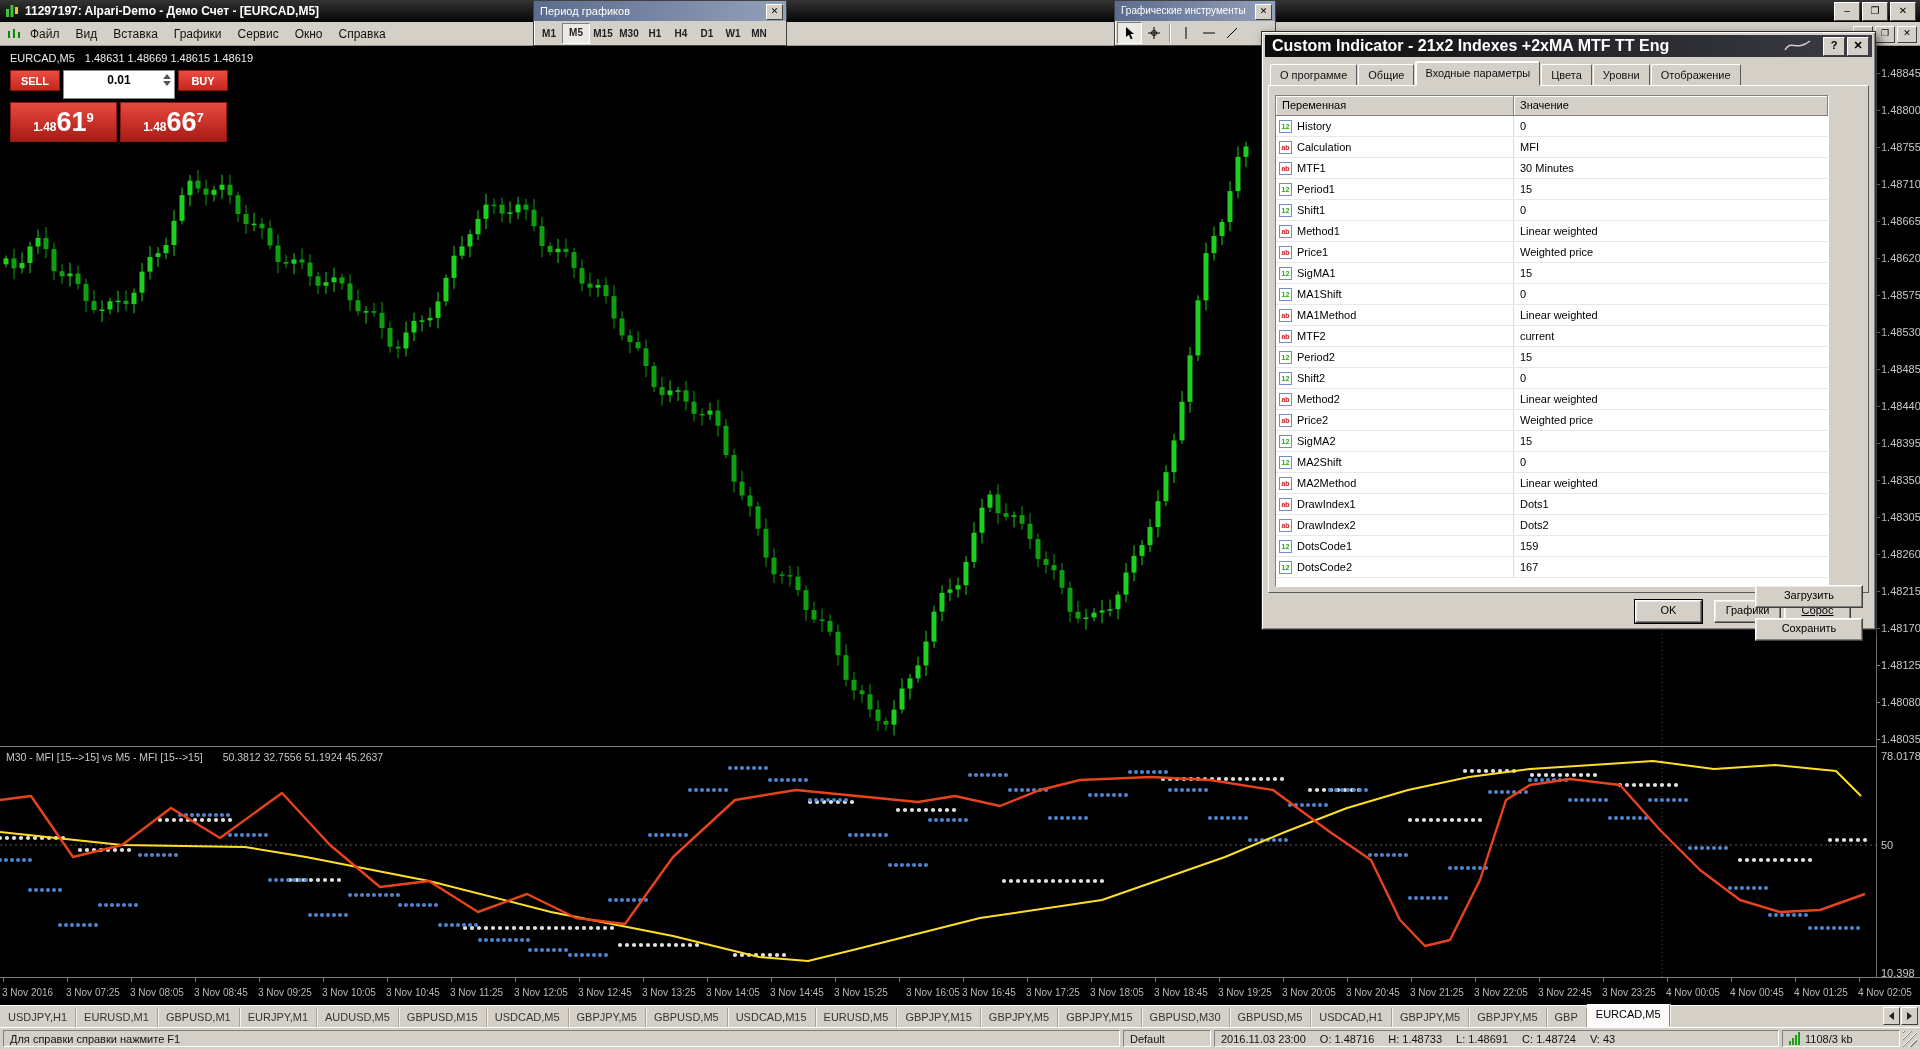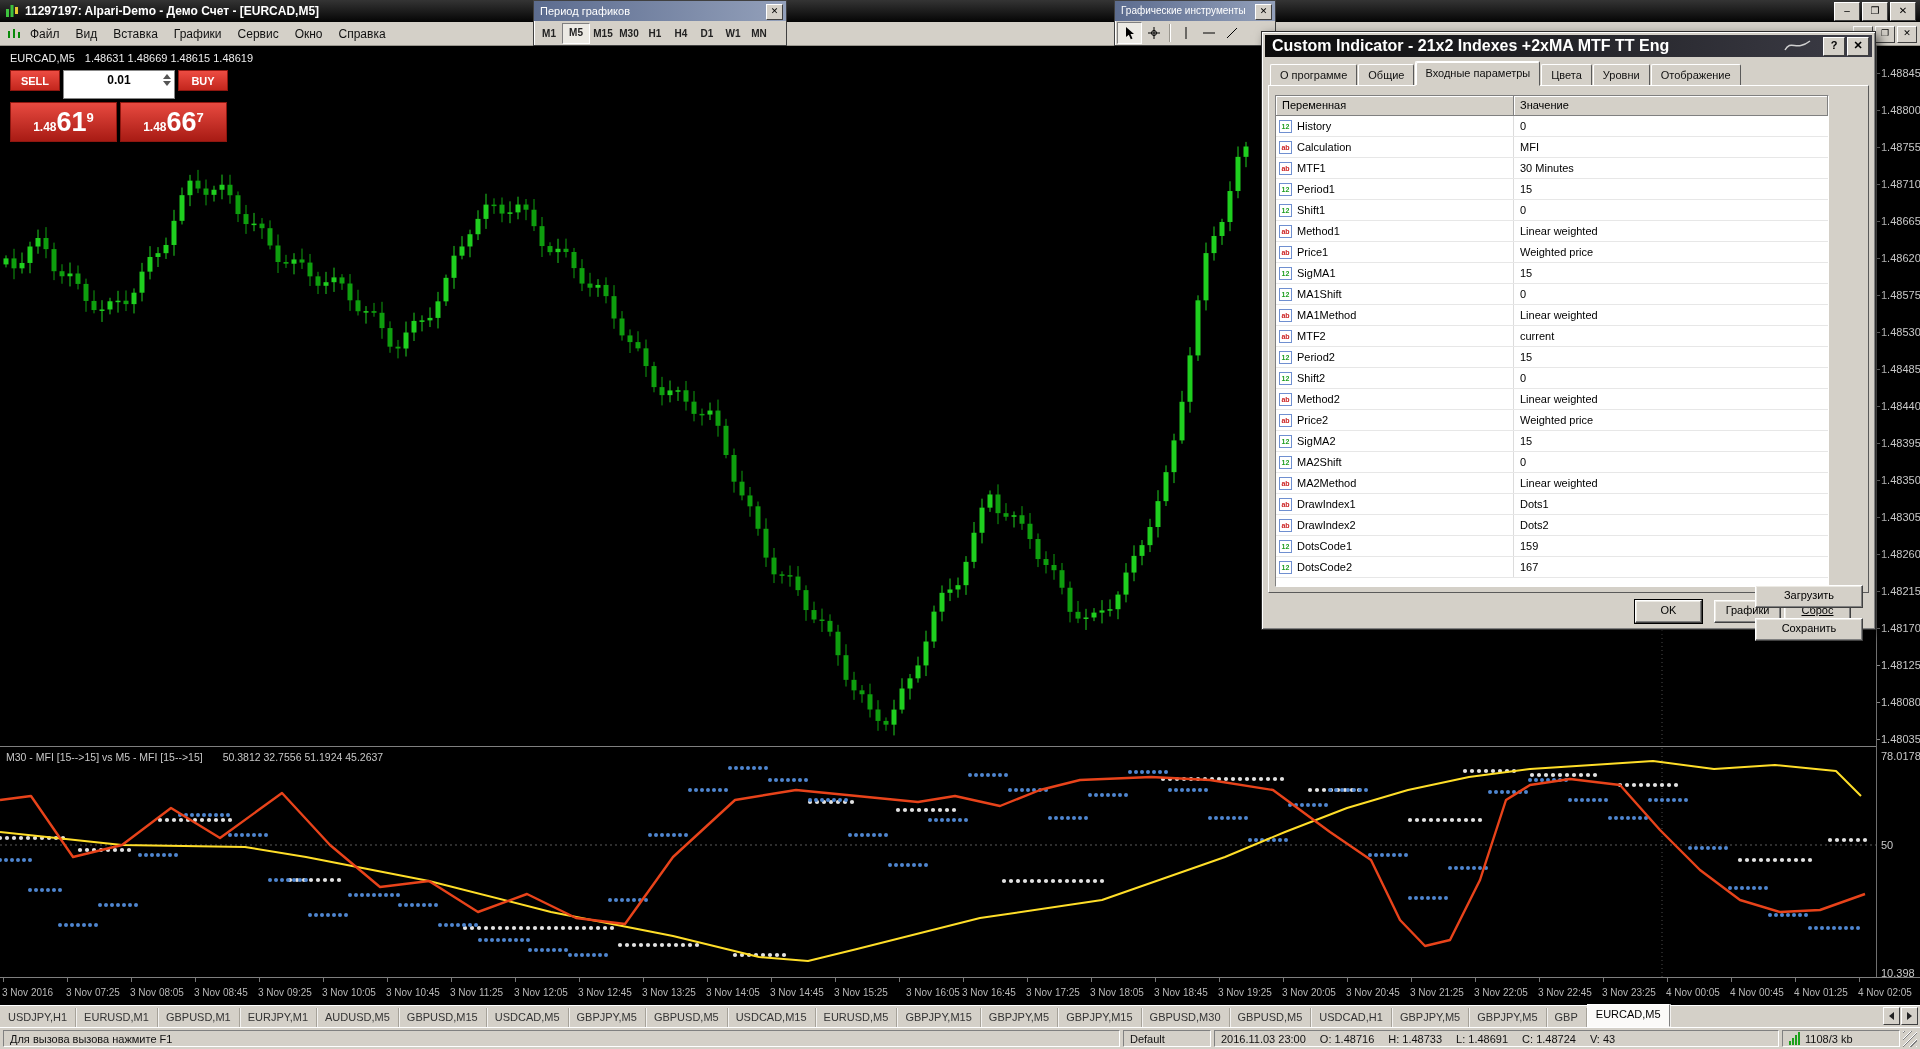--- a/index.html
+++ b/index.html
@@ -1436,21 +1436,21 @@
       <div class="tsbtn">
           <div class="tri-l"></div>
         </div>
       <div class="tsbtn">
           <div class="tri-r"></div>
         </div>
     </div>
   </div>
 
   <div id="status-bar">
-    <div class="sseg seg-help">Для вызова вызова нажмите F1</div>
+    <div class="sseg seg-help">Для справки справки нажмите F1</div>
     <div class="sseg seg-profile">Default</div>
     <div class="sseg seg-ohlc" id="seg-ohlc">
         <span>2016.11.03 23:00</span>
         <span>O: 1.48716</span>
         <span>H: 1.48733</span>
         <span>L: 1.48691</span>
         <span>C: 1.48724</span>
         <span>V: 43</span>
       </div>
     <div class="sseg seg-traffic">

